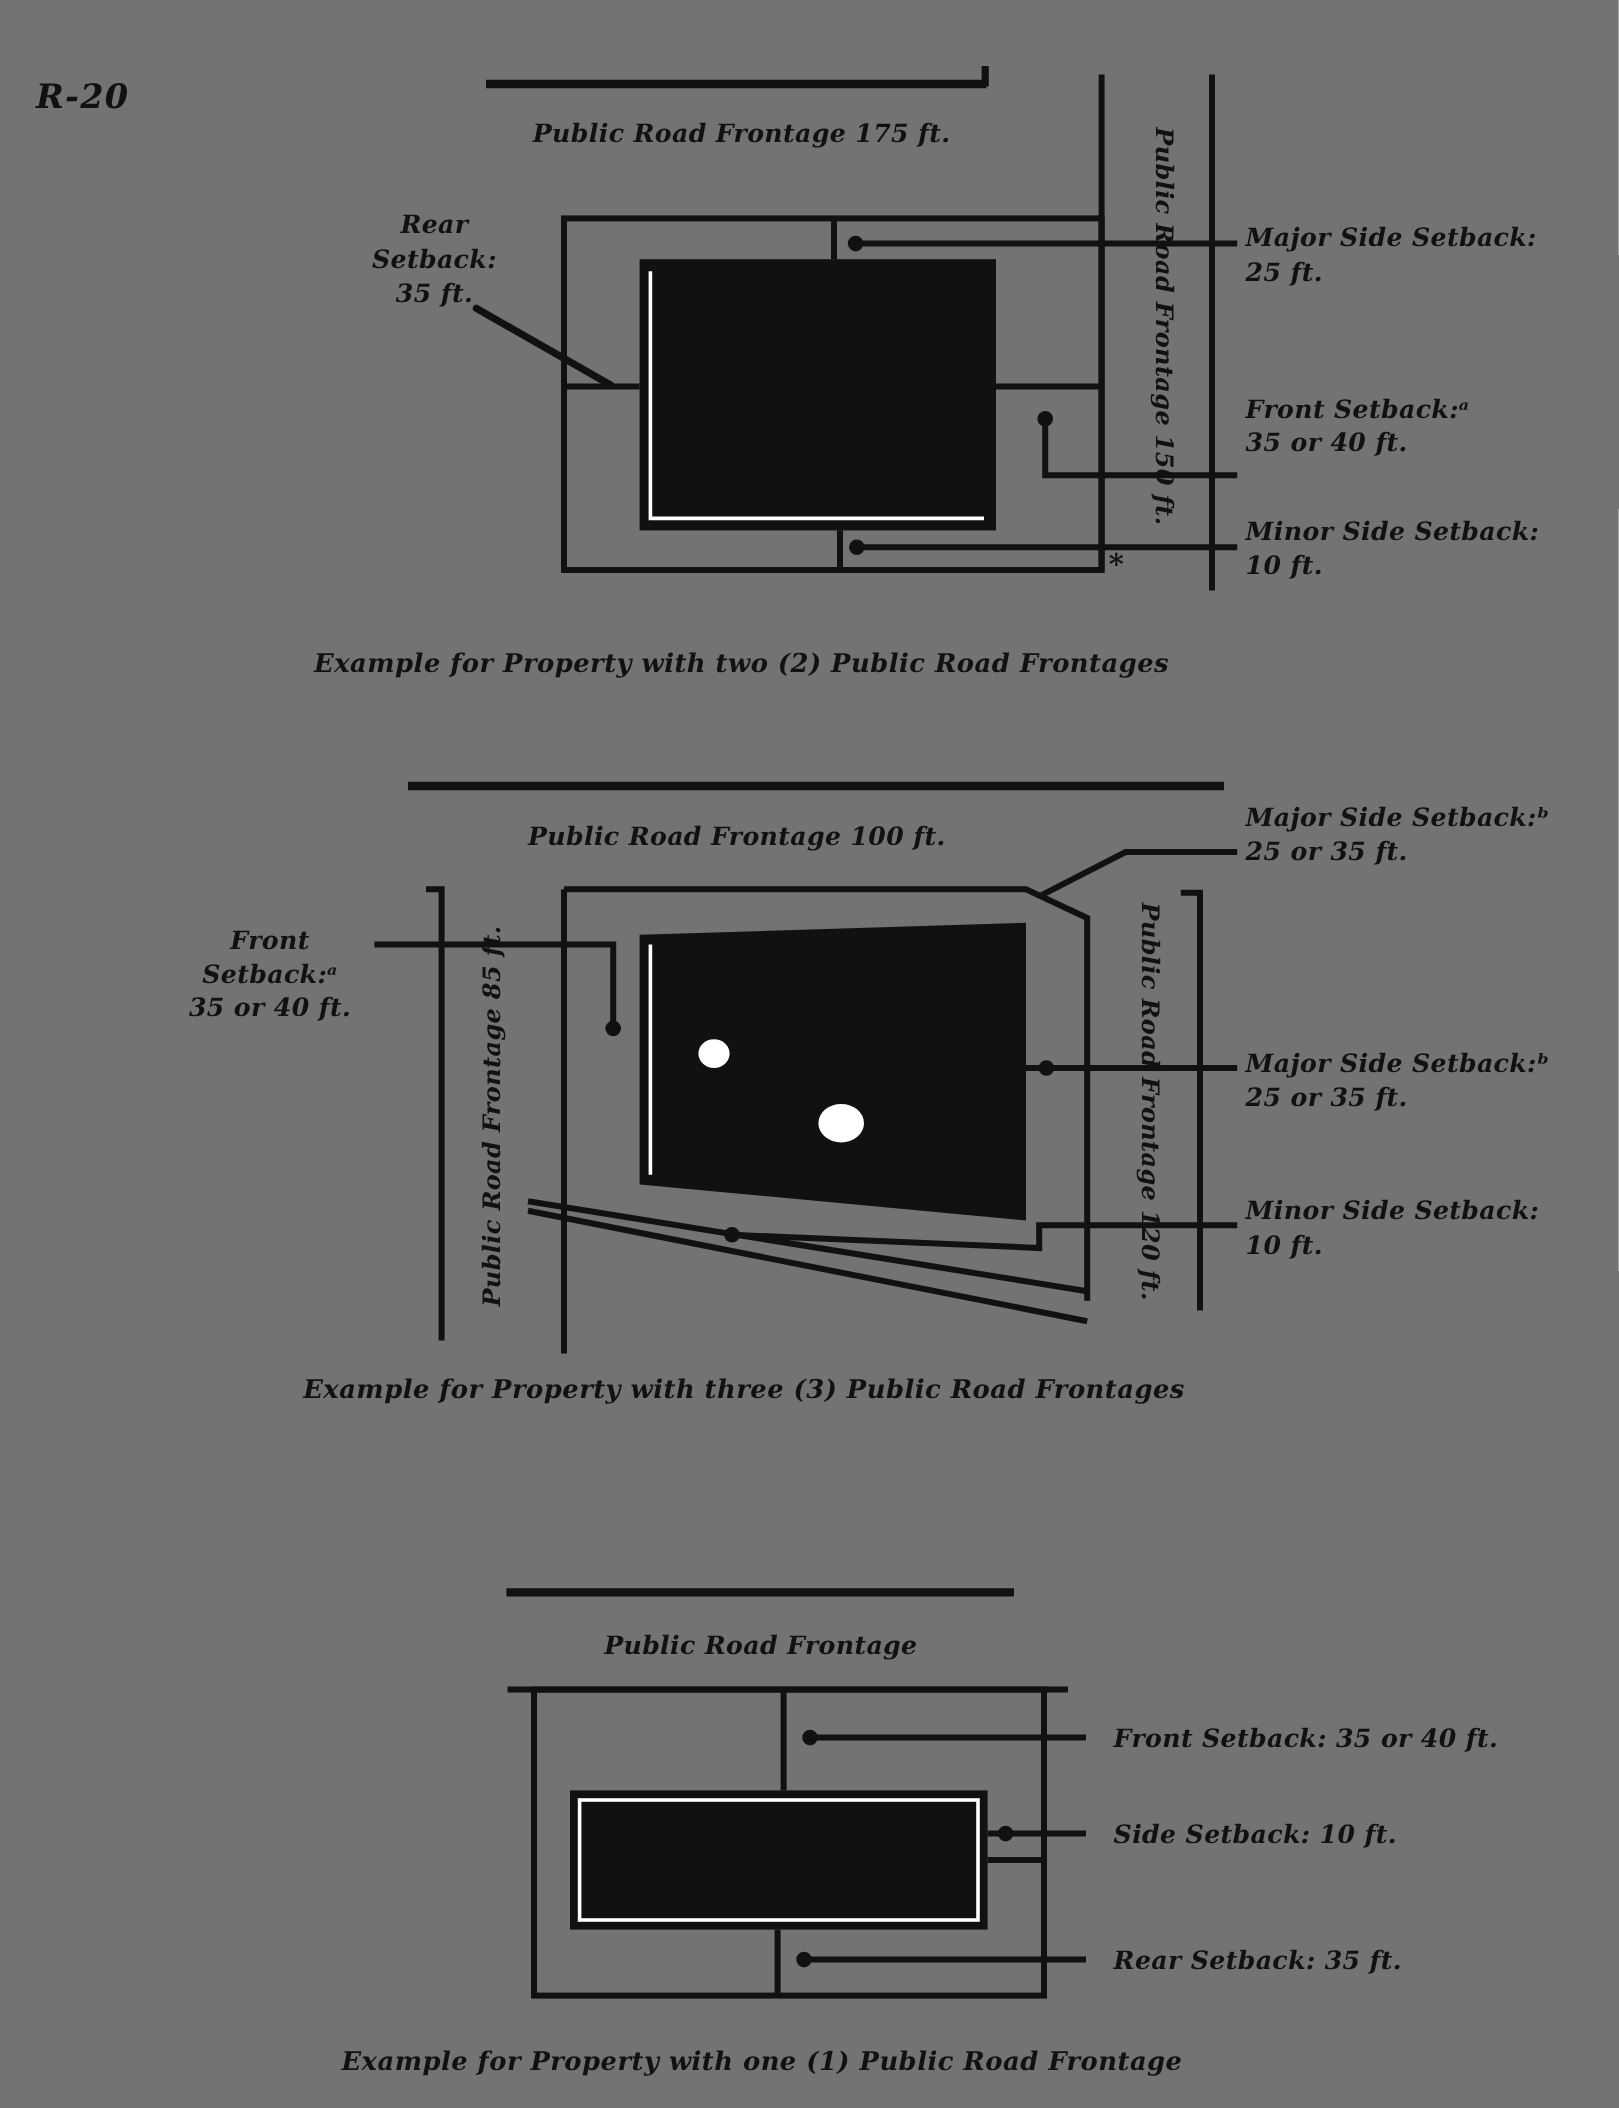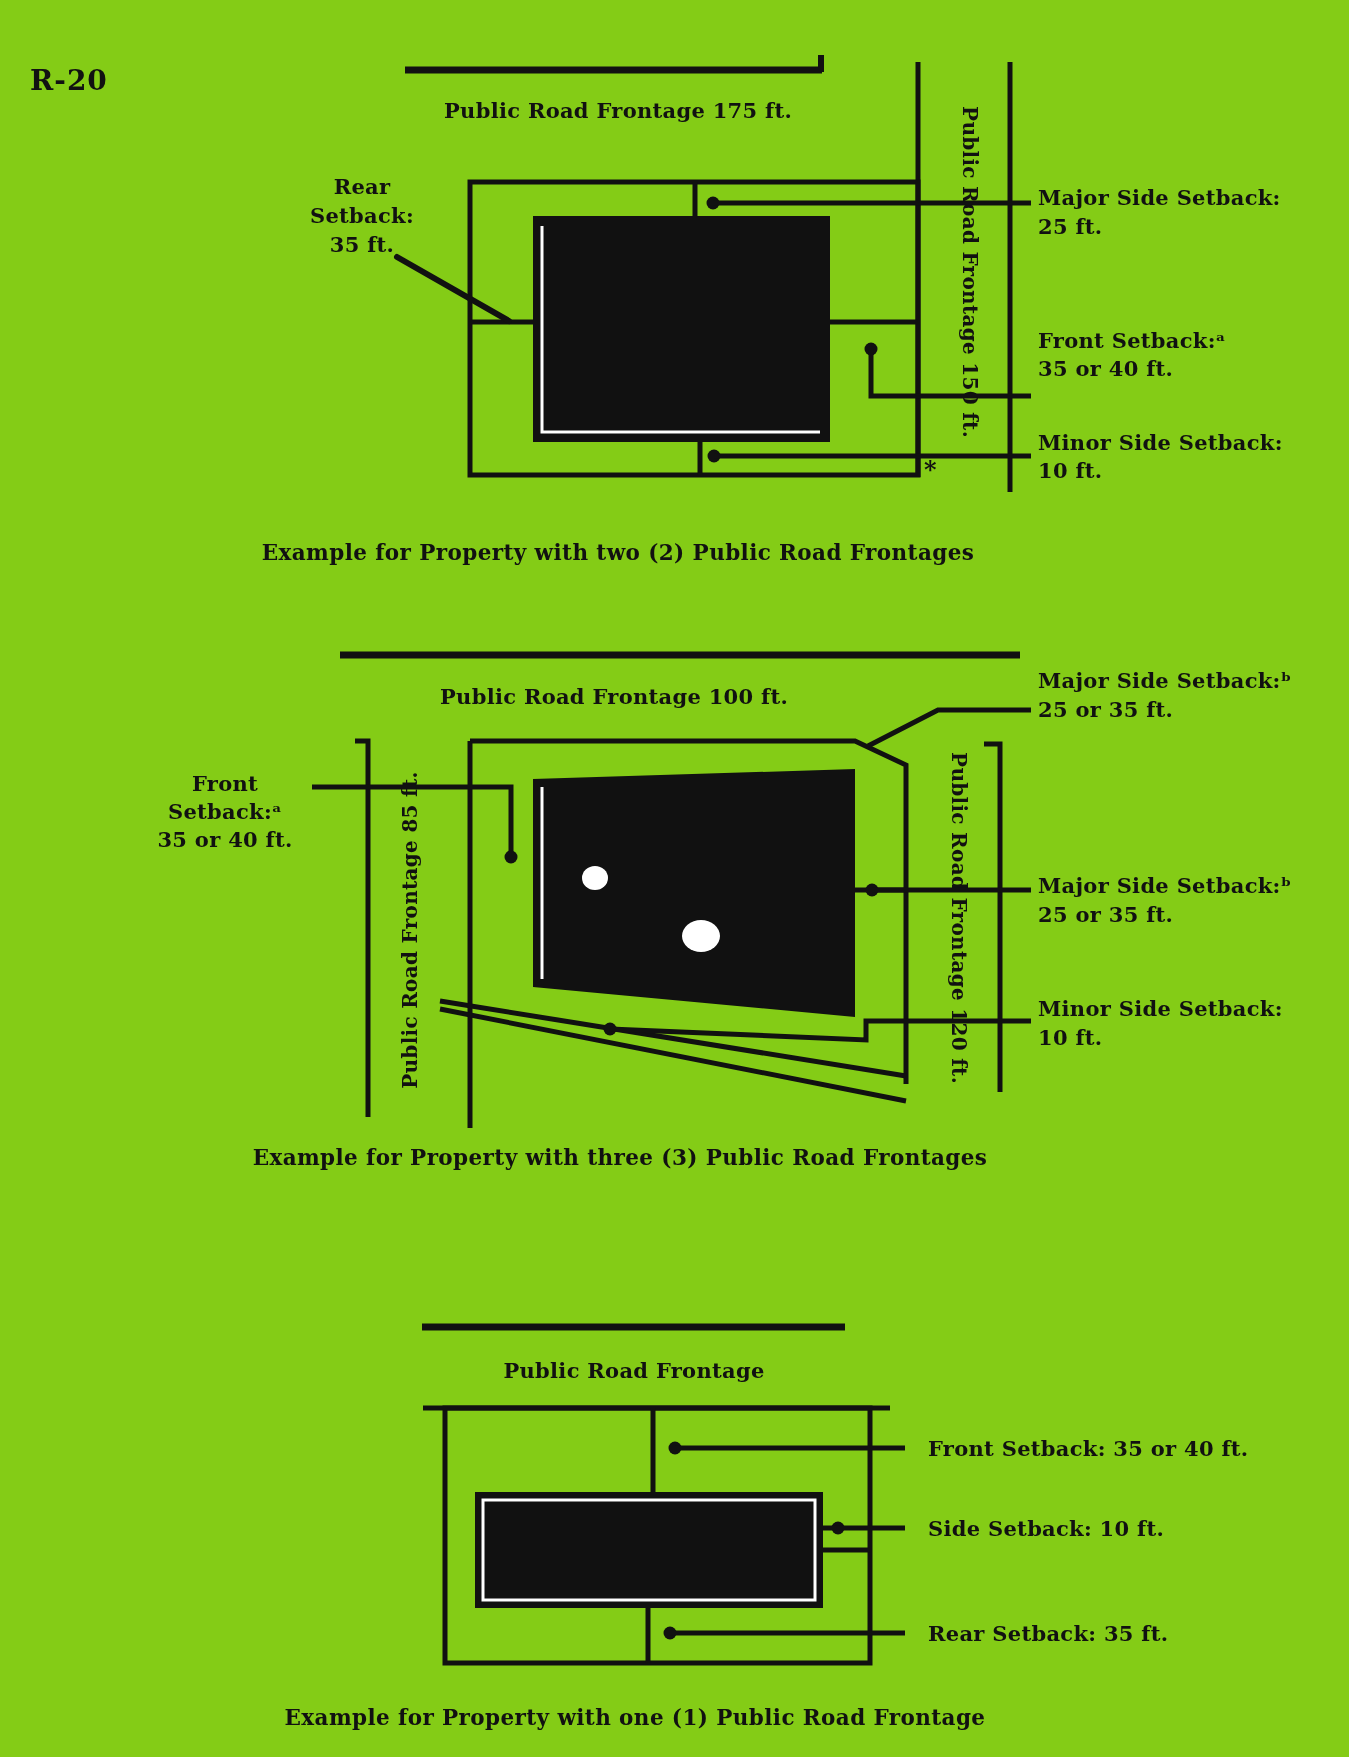--- a/index.html
+++ b/index.html
@@ -1,21 +1,22 @@
 <!DOCTYPE html>
 <html><head>
 <meta charset="utf-8">
 <style>
   html,body{margin:0;padding:0;background:#ffffff;}
   .page{
     position:relative;
     width:1349px;height:1757px;
-    background:#84cc16;
+    background:#737373;
     font-family:"DejaVu Serif","DejaVu Sans",serif;
     overflow:hidden;
+    font-style:italic;
   }
   svg{display:block;}
   .lbl{
     font-family:"DejaVu Serif","DejaVu Sans",serif;
     font-weight:700;
     font-size:21px;
     fill:#111111;
     letter-spacing:0.3px;
   }
   .hdg{font-size:21px;}

